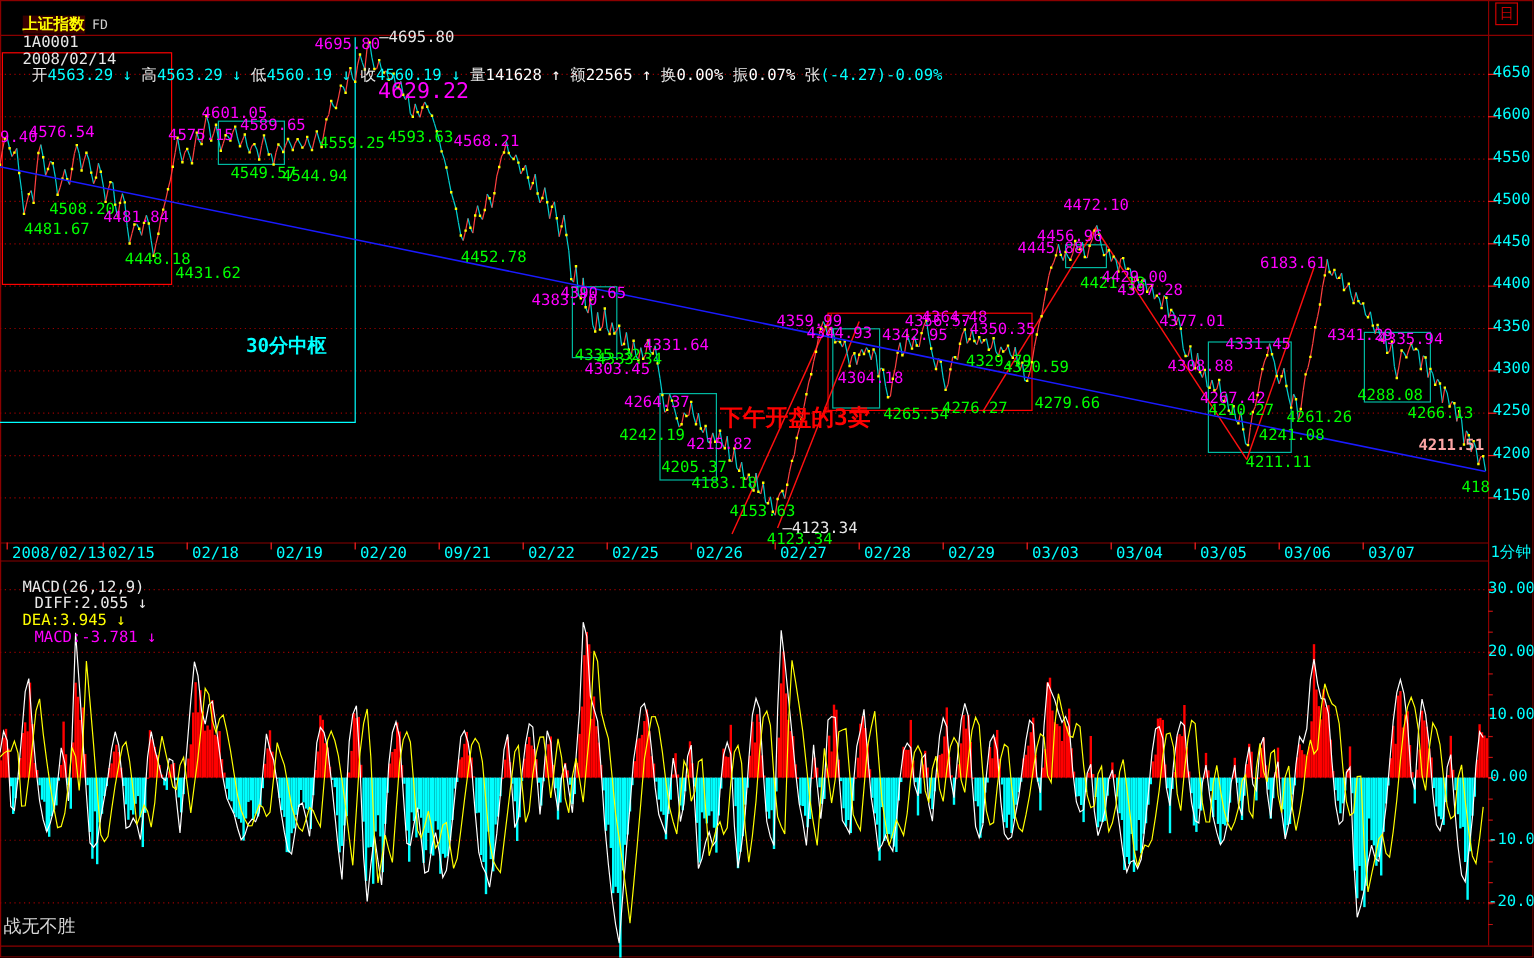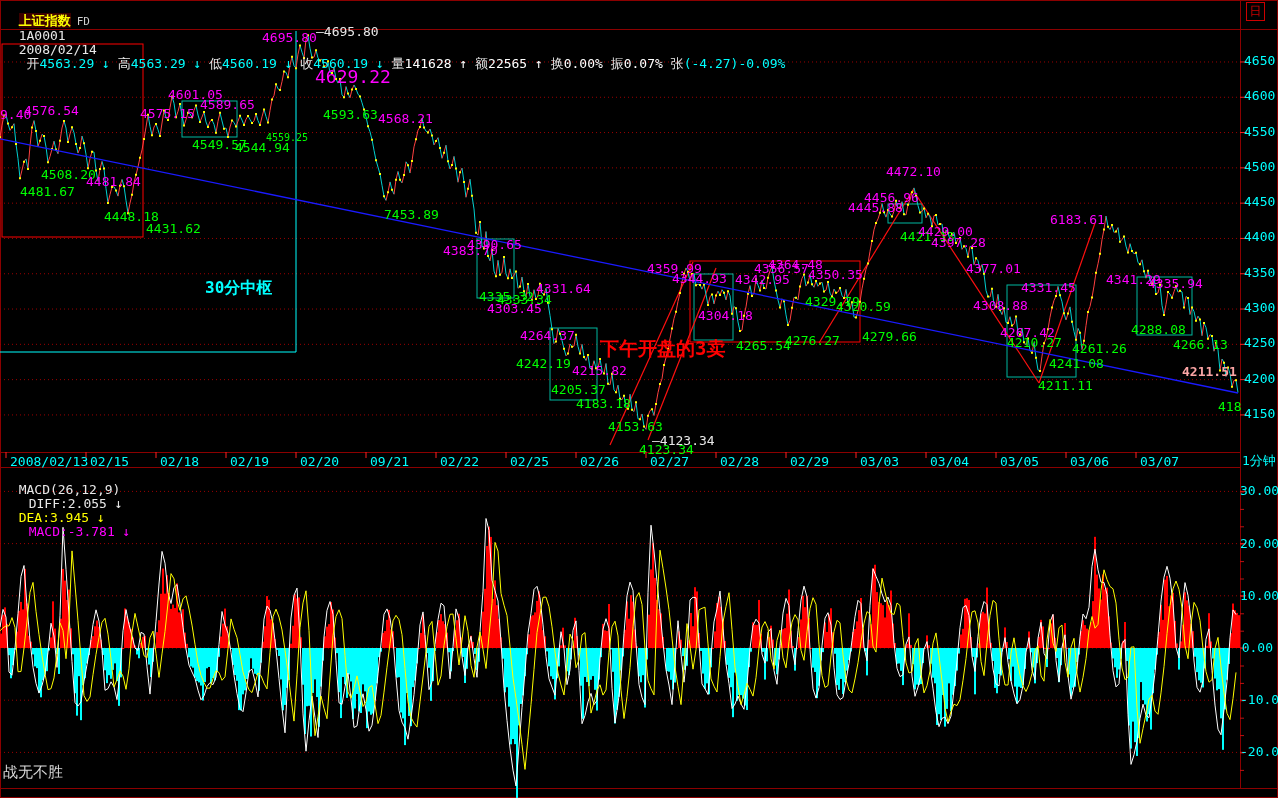--- a/index.html
+++ b/index.html
@@ -1421,27 +1421,27 @@
 <div class="lbl" style="left: 20px; top: 185px; color: rgb(0, 255, 0); font-size: 13px;">4481.67</div>
 <div class="lbl" style="left: 41px; top: 168px; color: rgb(0, 255, 0); font-size: 13px;">4508.20</div>
 <div class="lbl" style="left: 86px; top: 175px; color: rgb(255, 0, 255); font-size: 13px;">4481.84</div>
 <div class="lbl" style="left: 104px; top: 210px; color: rgb(0, 255, 0); font-size: 13px; text-align: right;">4448.18</div>
 <div class="lbl" style="left: 146px; top: 222px; color: rgb(0, 255, 0); font-size: 13px;">4431.62</div>
 <div class="lbl" style="left: 140px; top: 107px; color: rgb(255, 0, 255); font-size: 13px;">4575.15</div>
 <div class="lbl" style="left: 168px; top: 88px; color: rgb(255, 0, 255); font-size: 13px;">4601.05</div>
 <div class="lbl" style="left: 200px; top: 98px; color: rgb(255, 0, 255); font-size: 13px;">4589.65</div>
 <div class="lbl" style="left: 192px; top: 138px; color: rgb(0, 255, 0); font-size: 13px;">4549.57</div>
 <div class="lbl" style="left: 235px; top: 141px; color: rgb(0, 255, 0); font-size: 13px;">4544.94</div>
-<div class="lbl" style="left: 266px; top: 131px; color: rgb(0, 255, 0); font-size: 10px;">4559.25</div>
+<div class="lbl" style="left: 266px; top: 113px; color: rgb(0, 255, 0); font-size: 13px;">4559.25</div>
 <div class="lbl" style="left: 262px; top: 31px; color: rgb(255, 0, 255); font-size: 13px;">4695.80</div>
 <div class="lbl" style="left: 316px; top: 25px; color: rgb(232, 232, 232); font-size: 13px;">—4695.80</div>
 <div class="lbl" style="left: 288px; top: 70px; color: rgb(255, 0, 255); font-size: 18px; margin-left: 27px;">4629.22</div>
 <div class="lbl" style="left: 323px; top: 108px; color: rgb(0, 255, 0); font-size: 13px;">4593.63</div>
 <div class="lbl" style="left: 378px; top: 112px; color: rgb(255, 0, 255); font-size: 13px;">4568.21</div>
-<div class="lbl" style="left: 384px; top: 208px; color: rgb(0, 255, 0); font-size: 13px;">7453.89</div>
+<div class="lbl" style="left: 384px; top: 208px; color: rgb(0, 255, 0); font-size: 13px;">4452.78</div>
 <div class="lbl" style="left: 443px; top: 244px; color: rgb(255, 0, 255); font-size: 13px;">4383.70</div>
 <div class="lbl" style="left: 467px; top: 238px; color: rgb(255, 0, 255); font-size: 13px;">4390.65</div>
 <div class="lbl" style="left: 479px; top: 290px; color: rgb(0, 255, 0); font-size: 13px;">4335.32</div>
 <div class="lbl" style="left: 497px; top: 293px; color: rgb(0, 255, 0); font-size: 13px;">4333.34</div>
 <div class="lbl" style="left: 487px; top: 302px; color: rgb(255, 0, 255); font-size: 13px;">4303.45</div>
 <div class="lbl" style="left: 536px; top: 282px; color: rgb(255, 0, 255); font-size: 13px;">4331.64</div>
 <div class="lbl" style="left: 520px; top: 329px; color: rgb(255, 0, 255); font-size: 13px;">4264.37</div>
 <div class="lbl" style="left: 516px; top: 357px; color: rgb(0, 255, 0); font-size: 13px;">4242.19</div>
 <div class="lbl" style="left: 572px; top: 364px; color: rgb(255, 0, 255); font-size: 13px;">4215.82</div>
 <div class="lbl" style="left: 551px; top: 383px; color: rgb(0, 255, 0); font-size: 13px;">4205.37</div>

